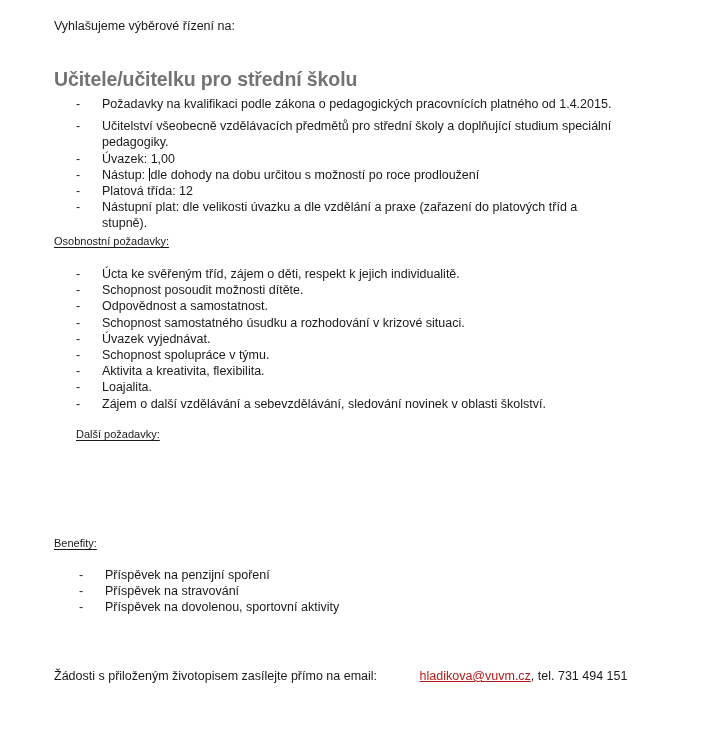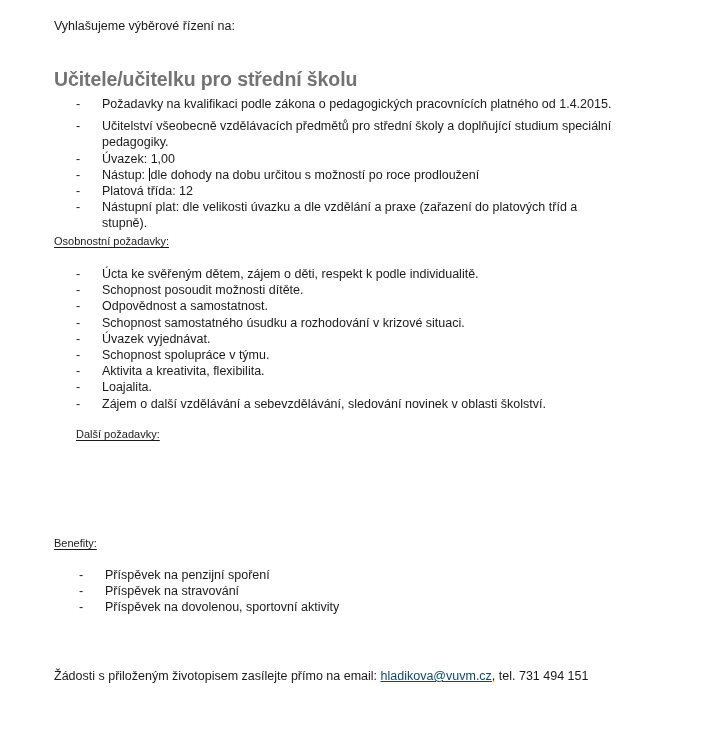--- a/index.html
+++ b/index.html
@@ -123,22 +123,23 @@
   
   .contact {
     position: absolute;
     left: 54px;
     top: 668px;
     font-size: 12.5px;
     line-height: 16px;
     white-space: nowrap;
   }
   .contact a {
-    color: #0c4a6e;
+    color: #b91c1c;
     text-decoration: underline;
+    margin-left: 39px;
   }
 </style>
 </head>
 <body>
 
 <div class="page">
 
   <div class="intro">Vyhlašujeme výběrové řízení na:</div>
 
   <h1 class="doc-title">Učitele/učitelku pro střední školu</h1>
@@ -160,21 +161,21 @@
       <span>Platová třída: 12</span>
     </li>
     <li>
       <span>Nástupní plat: dle velikosti úvazku a dle vzdělání a praxe (zařazení do platových tříd a stupně).</span>
     </li>
   </ul>
 
   <div class="section-heading" style="top:233px;">Osobnostní požadavky:</div>
 
   <ul class="dash-list" id="list-personal">
-    <li><span>Úcta ke svěřeným dětem, zájem o děti, respekt k podle individualitě.</span></li>
+    <li><span>Úcta ke svěřeným tříd, zájem o děti, respekt k jejich individualitě.</span></li>
     <li><span>Schopnost posoudit možnosti dítěte.</span></li>
     <li><span>Odpovědnost a samostatnost.</span></li>
     <li><span>Schopnost samostatného úsudku a rozhodování v krizové situaci.</span></li>
     <li><span>Úvazek vyjednávat.</span></li>
     <li><span>Schopnost spolupráce v týmu.</span></li>
     <li><span>Aktivita a kreativita, flexibilita.</span></li>
     <li><span>Loajalita.</span></li>
     <li><span>Zájem o další vzdělávání a sebevzdělávání, sledování novinek v oblasti školství.</span></li>
   </ul>
 

